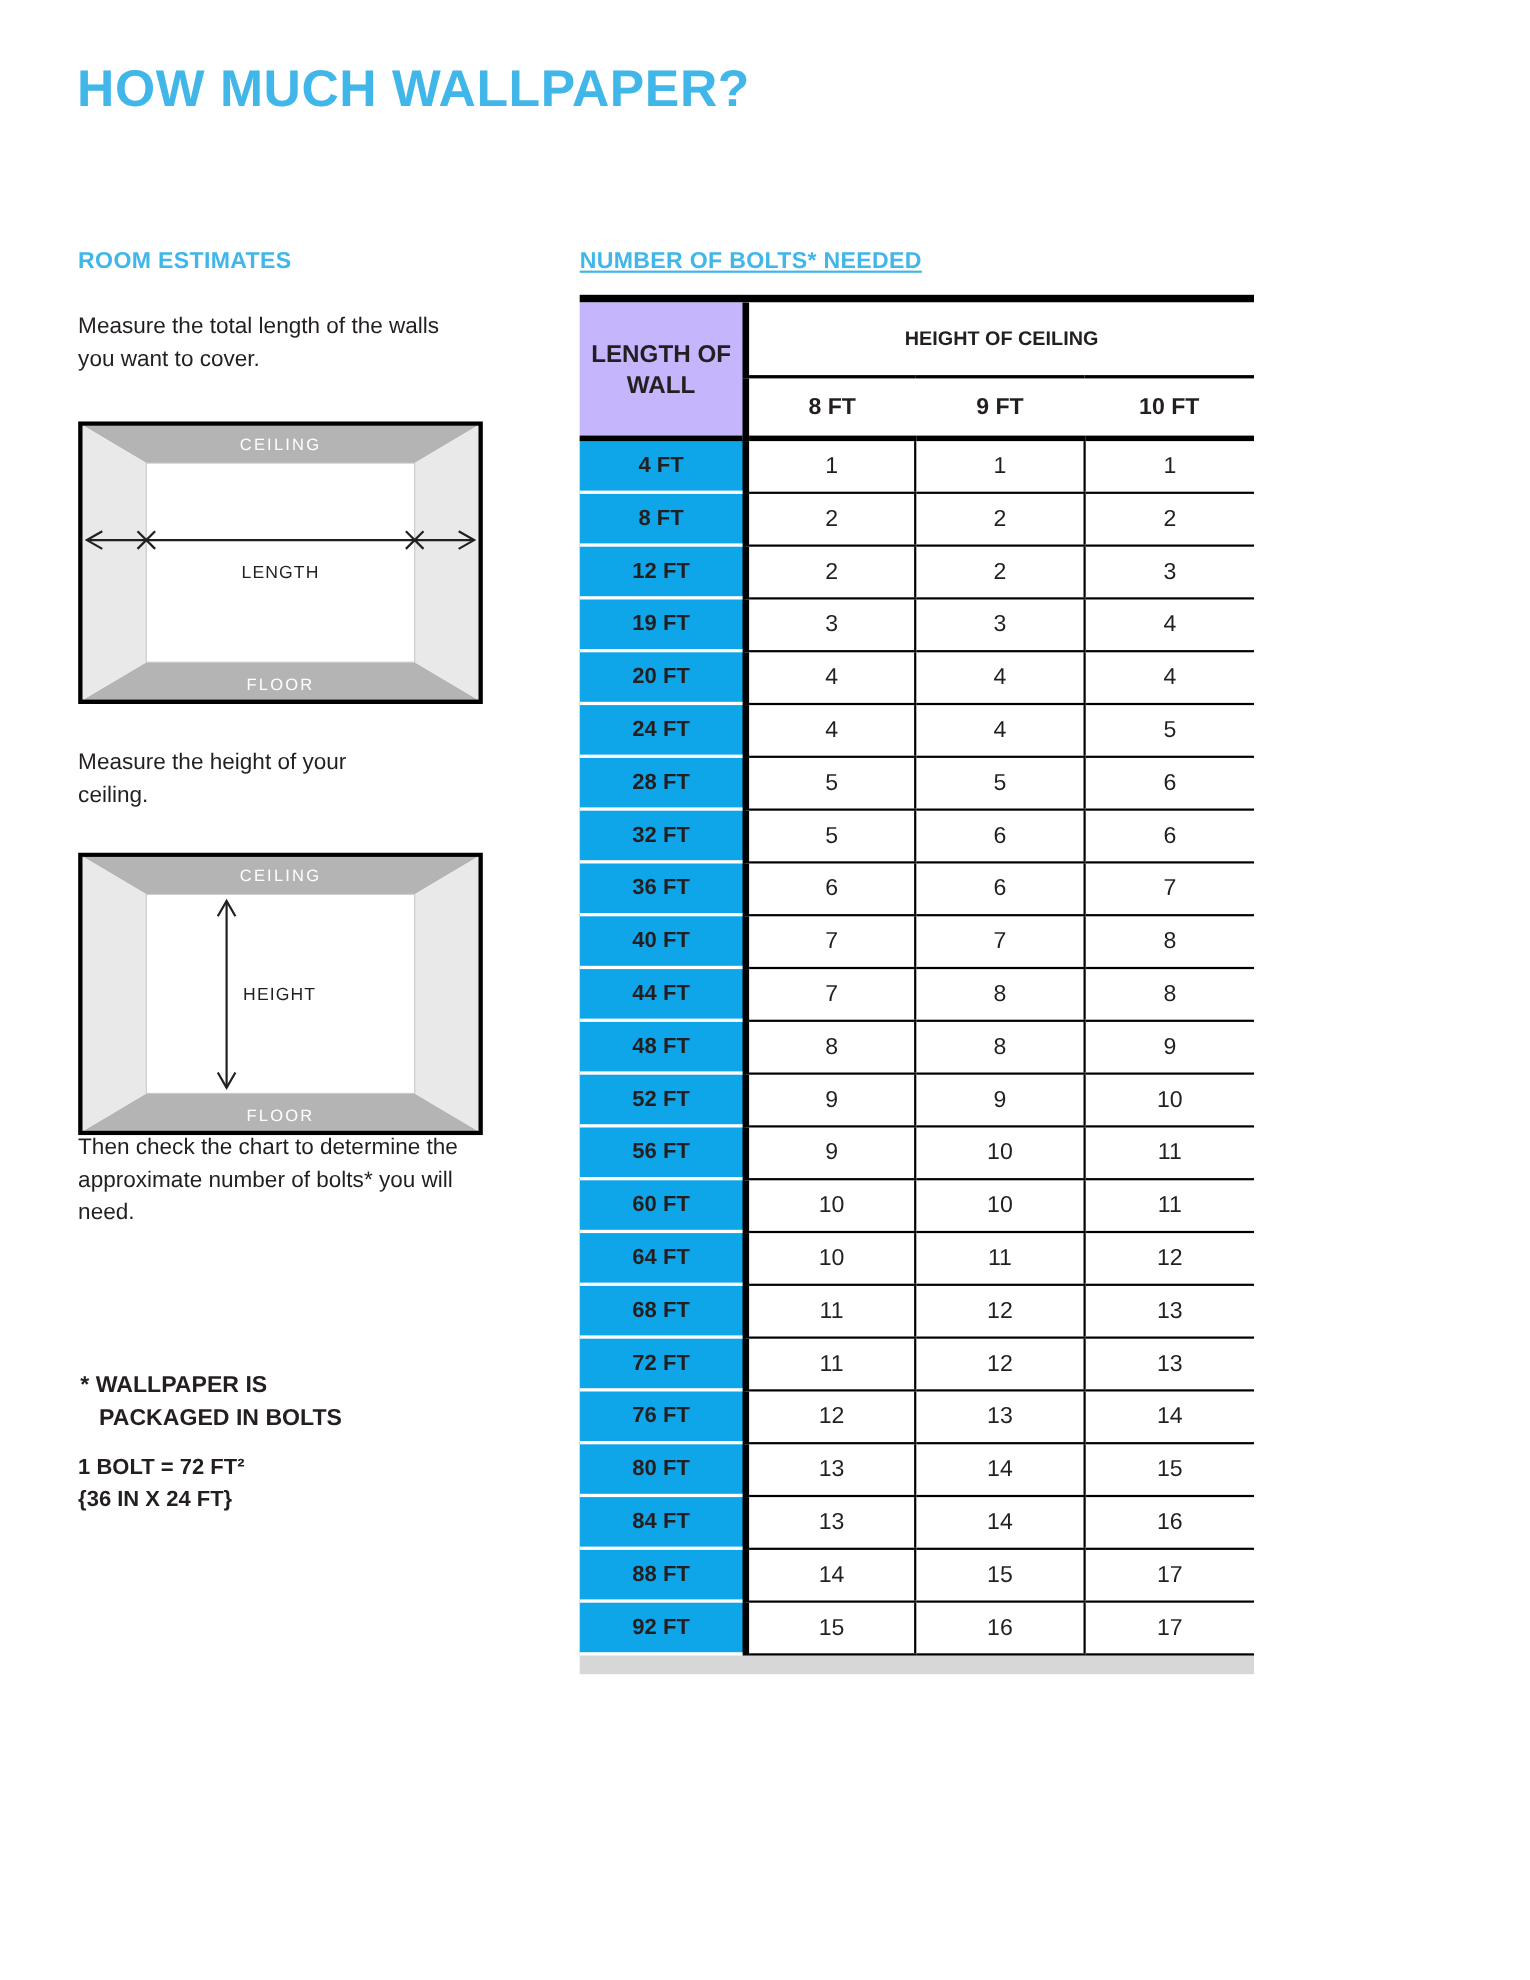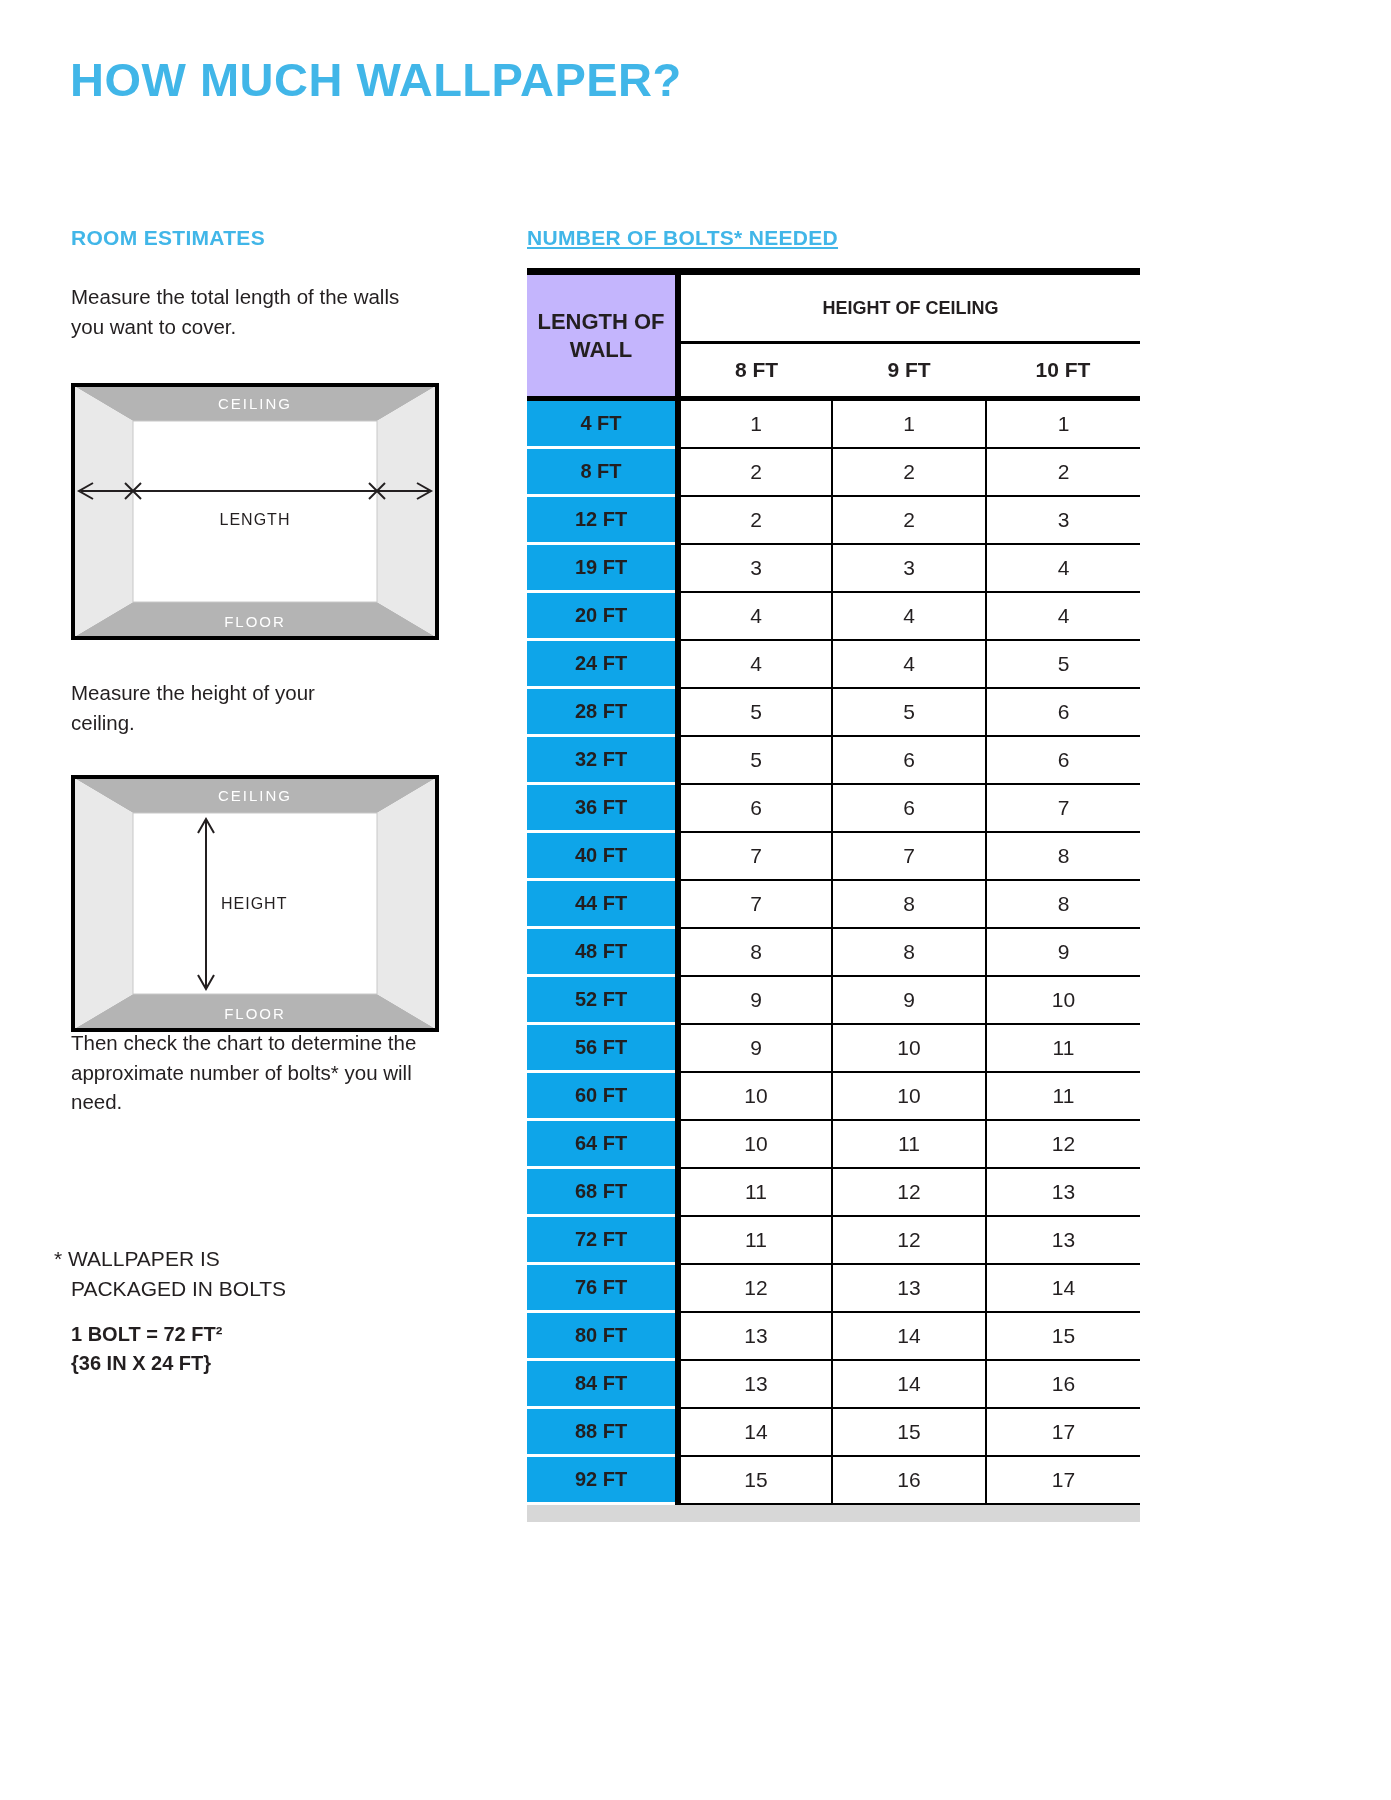--- a/index.html
+++ b/index.html
@@ -39,23 +39,23 @@
     left: 71px;
     font-size: 20.5px;
     line-height: 1.45;
     color: #231f20;
   }
   .step1 { top: 282px; width: 330px; }
   .step2 { top: 678px; width: 250px; }
   .step3 { top: 1028px; width: 370px; }
   .footnote {
     position: absolute;
-    left: 54px; top: 1244px;
+    left: 73px; top: 1244px;
     font-size: 21px;
-    font-weight: 400;
+    font-weight: 700;
     line-height: 1.45;
   }
   .footnote .indent { padding-left: 17px; }
   .bolt-eq { position: absolute; left: 71px; top: 1323px; font-size: 20px; font-weight: 700; }
   .bolt-dim { position: absolute; left: 71px; top: 1352px; font-size: 20px; font-weight: 700; }
 
   .diagram { position: absolute; left: 71px; }
   .diagram-length { top: 383px; }
   .diagram-height { top: 775px; }
   .diagram svg text {

